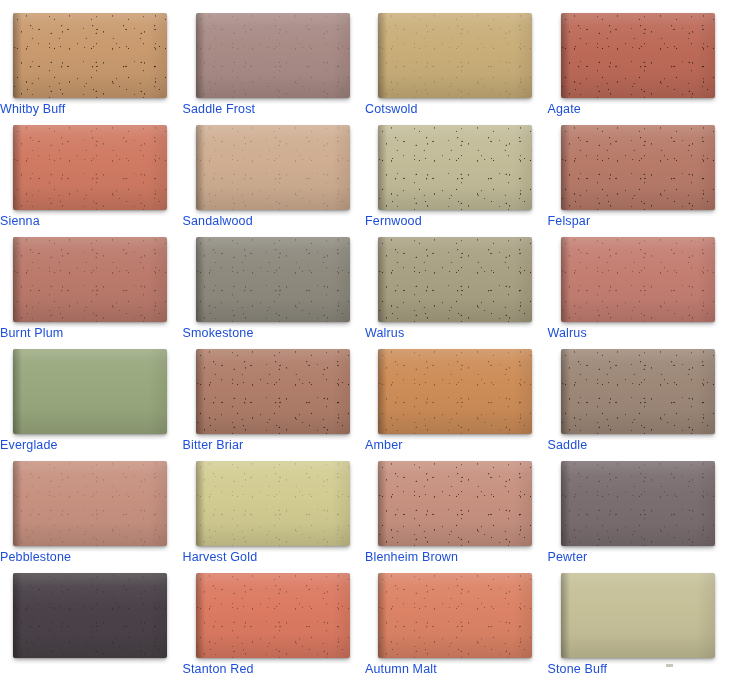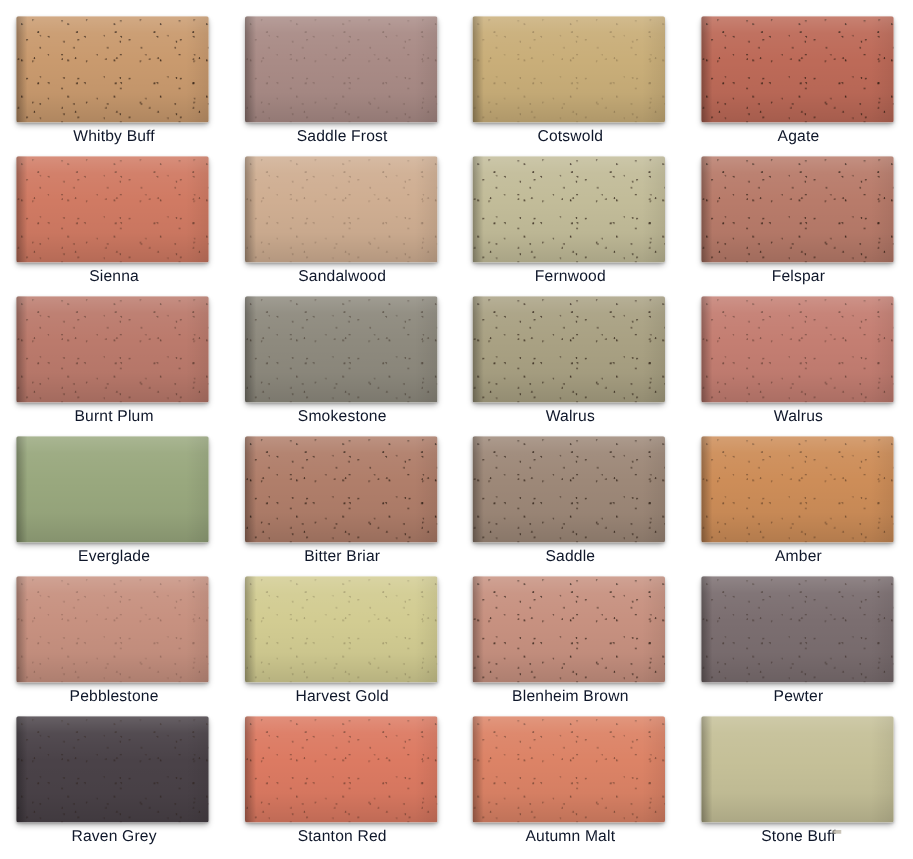--- a/index.html
+++ b/index.html
@@ -95,25 +95,24 @@
       37px 29px, 43px 33px, 31px 41px, 47px 27px,
       29px 37px, 41px 31px, 33px 43px, 39px 35px,
       45px 29px, 35px 39px, 51px 33px, 27px 45px;
   }
 
   .swatch-label {
     position: absolute;
     left: 0;
     right: 0;
     top: 93px;
-    text-align: center;
     font-family: "Liberation Sans", sans-serif;
     font-size: 12.5px;
     line-height: 15px;
-    color: #0f172a;
+    color: #1d4ed8;
     letter-spacing: 0.15px;
     white-space: nowrap;
   }
 
   
   .scan-artifact {
     position: absolute;
     left: 118px;
     top: 95px;
     width: 7px;
@@ -233,36 +232,36 @@
     <div class="swatch-cell">
       <div class="swatch-tile">
         <div class="tile-base" style="background: rgb(176, 126, 106);"></div>
         <div class="tile-speckle" style="opacity: 0.95;"></div>
         <div class="tile-sheen"></div>
       </div>
       <div class="swatch-label">Bitter Briar</div>
     </div>
     <div class="swatch-cell">
       <div class="swatch-tile">
+        <div class="tile-base" style="background: rgb(205, 141, 88);"></div>
+        <div class="tile-speckle" style="opacity: 0.55;"></div>
+        <div class="tile-sheen"></div>
+      </div>
+      <div class="swatch-label">Amber</div>
+    </div>
+    <div class="swatch-cell">
+      <div class="swatch-tile">
         <div class="tile-base" style="background: rgb(157, 136, 120);"></div>
         <div class="tile-speckle" style="opacity: 0.95;"></div>
         <div class="tile-sheen"></div>
       </div>
       <div class="swatch-label">Saddle</div>
     </div>
     <div class="swatch-cell">
       <div class="swatch-tile">
-        <div class="tile-base" style="background: rgb(205, 141, 88);"></div>
-        <div class="tile-speckle" style="opacity: 0.55;"></div>
-        <div class="tile-sheen"></div>
-      </div>
-      <div class="swatch-label">Amber</div>
-    </div>
-    <div class="swatch-cell">
-      <div class="swatch-tile">
         <div class="tile-base" style="background: rgb(199, 145, 128);"></div>
         <div class="tile-speckle" style="opacity: 0.28;"></div>
         <div class="tile-sheen"></div>
       </div>
       <div class="swatch-label">Pebblestone</div>
     </div>
     <div class="swatch-cell">
       <div class="swatch-tile">
         <div class="tile-base" style="background: rgb(210, 204, 146);"></div>
         <div class="tile-speckle" style="opacity: 0.28;"></div>
@@ -285,21 +284,20 @@
         <div class="tile-sheen"></div>
       </div>
       <div class="swatch-label">Pewter</div>
     </div>
     <div class="swatch-cell">
       <div class="swatch-tile">
         <div class="tile-base" style="background: rgb(74, 66, 72);"></div>
         <div class="tile-speckle" style="opacity: 0.55;"></div>
         <div class="tile-sheen"></div>
       </div>
-      <div class="swatch-label">Raven Grey</div>
     </div>
     <div class="swatch-cell">
       <div class="swatch-tile">
         <div class="tile-base" style="background: rgb(220, 122, 98);"></div>
         <div class="tile-speckle" style="opacity: 0.55;"></div>
         <div class="tile-sheen"></div>
       </div>
       <div class="swatch-label">Stanton Red</div>
     </div>
     <div class="swatch-cell">

